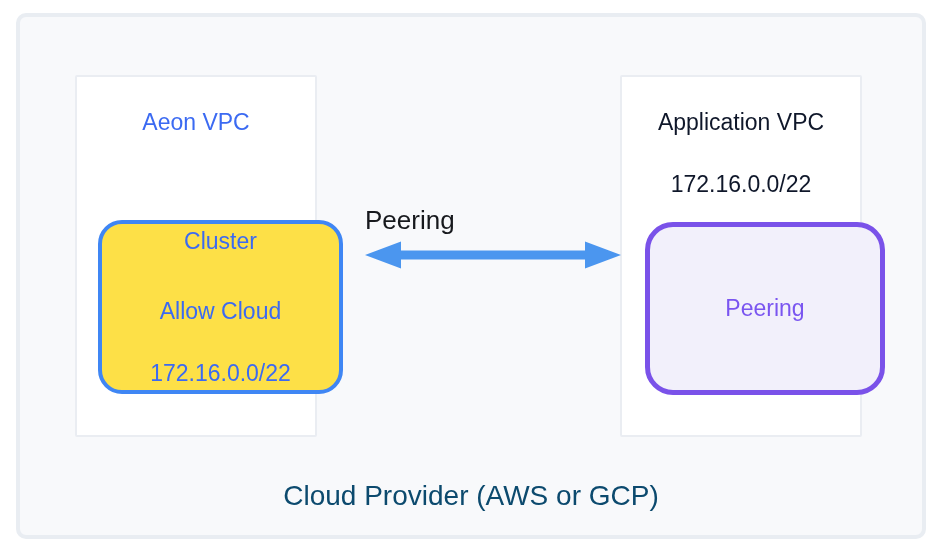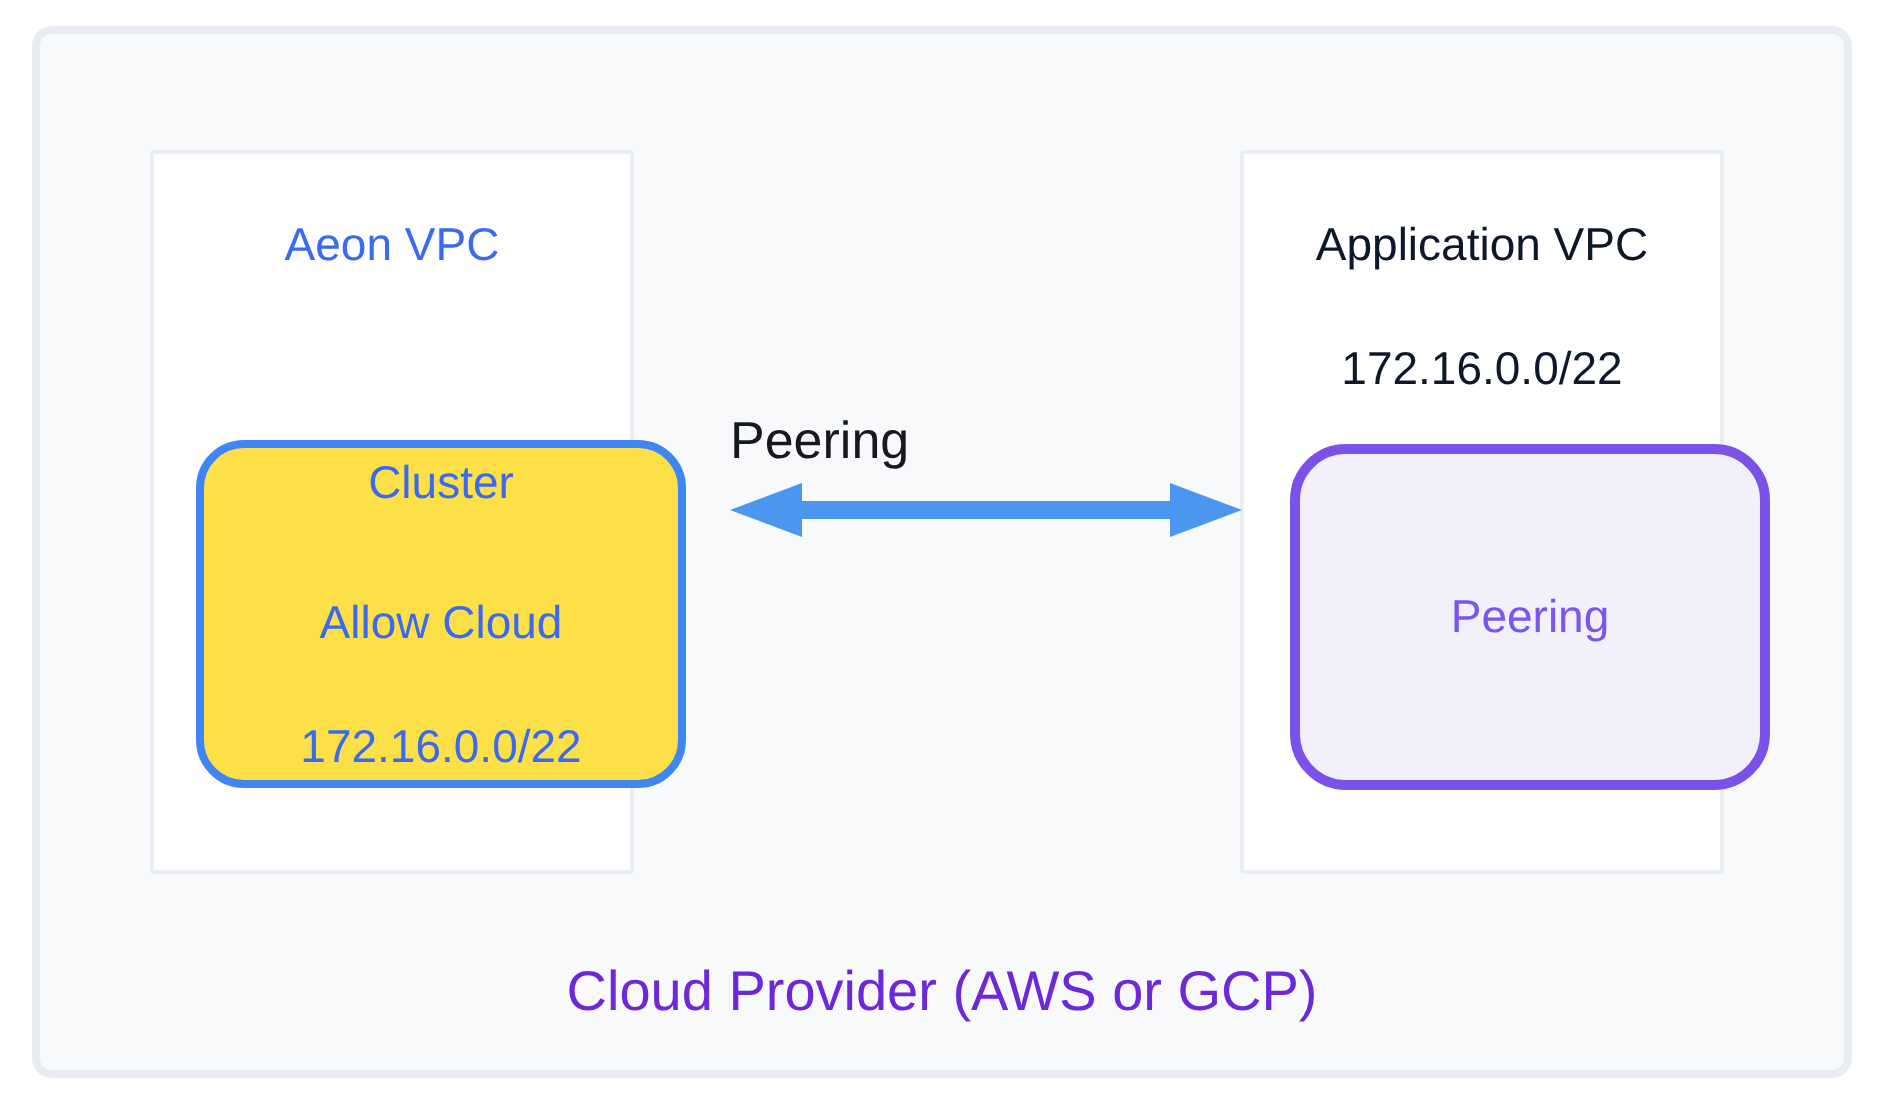--- a/index.html
+++ b/index.html
@@ -45,21 +45,21 @@
   }
   .peering-label {
     position: absolute; left: 345px; top: 188px; width: 207px;
     color: #17191d; font-size: 26px; font-weight: 400;
   }
   .peering-arrow {
     position: absolute; left: 344px; top: 222px; width: 258px; height: 32px;
   }
   .footer-label {
     position: absolute; left: 0; top: 463px; width: 100%;
-    text-align: center; color: #6d28d9; font-size: 28px; font-weight: 400;
+    text-align: center; color: #0c4a6e; font-size: 28px; font-weight: 400;
   }
 </style>
 </head>
 <body>
 
 <div class="canvas">
 
   <div class="cloud-container">
 
     <div class="vpc-box vpc-left">

